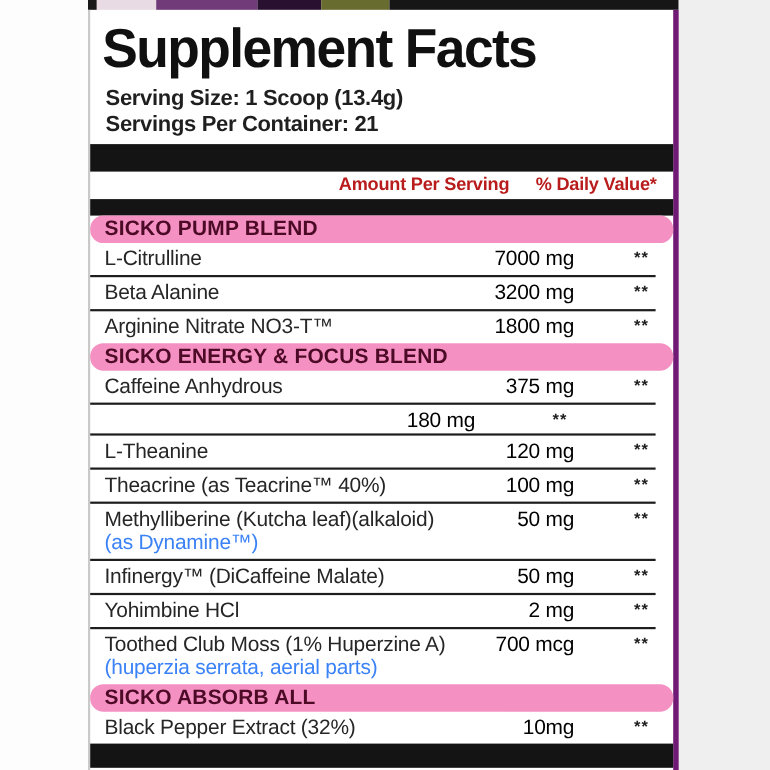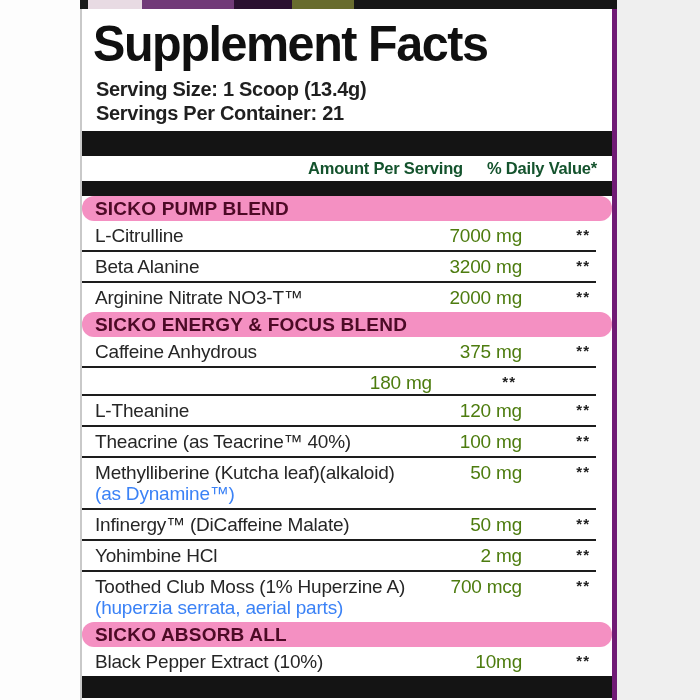--- a/index.html
+++ b/index.html
@@ -31,39 +31,39 @@
   }
   .serving { margin:7px 0 0 14px; font-size:20px; font-weight:bold;
     color:#1f1f1f; line-height:24px; letter-spacing:-0.3px; }
   .bar { background:#141414; width:100%; }
   .bar-top { height:25px; margin-top:6px; }
   .bar-mid { height:15px; }
   .bar-bottom { height:22px; }
   .colhead {
     height:25px; display:flex; justify-content:flex-end; align-items:center;
     gap:24px; padding-right:15px;
-    font-size:16.5px; font-weight:bold; color:#14532d; letter-spacing:-0.2px;
+    font-size:16.5px; font-weight:bold; color:#b91c1c; letter-spacing:-0.2px;
   }
   .blend-header {
     height:25px; display:flex; align-items:center;
     padding-left:13px; font-size:19px; font-weight:bold; letter-spacing:0.2px;border-radius:12px;
   }
   .rows { padding-right:16px; }
   .row {
     display:grid; grid-template-columns:1fr 90px 74px;
     align-items:start;
   }
   .rows .row + .row { border-top:2px solid #1d1d1d; }
   .ing {
     padding:4px 4px 4px 13px; font-size:19px; color:#262626;
     line-height:21px; min-height:28px; letter-spacing:-0.2px;
   }
   .ing .line2 { font-size:19px; color:#3b82f6; }
   .amt {
-    text-align:right; font-size:19px; color:#4d7c0f; padding-top:4px;
+    text-align:right; font-size:19px; color:#000000; padding-top:4px;
     letter-spacing:-0.2px; white-space:nowrap;
   }
   .dv {
     text-align:right; font-size:15px; font-weight:bold; color:#1f1f1f;
     padding-top:5px; padding-right:6px; letter-spacing:1px;
   }
 </style>
 </head>
 <body>
 
@@ -116,21 +116,21 @@
     </div>
     <div class="amt">3200 mg</div>
     <div class="dv">**</div>
   </div>
 
   <div class="row">
     <div class="ing">
       <div>Arginine Nitrate NO3-T™</div>
 
     </div>
-    <div class="amt">2000 mg</div>
+    <div class="amt">1800 mg</div>
     <div class="dv">**</div>
   </div>
 </div>
   </div>
 
   <div>
     <div class="blend-header" style="background: rgb(244, 144, 194); color: rgb(77, 10, 38);">SICKO ENERGY &amp; FOCUS BLEND</div>
     <div class="rows">
   <div class="row">
     <div class="ing">
@@ -200,21 +200,21 @@
     <div class="dv">**</div>
   </div>
 </div>
   </div>
 
   <div>
     <div class="blend-header" style="background: rgb(244, 144, 194); color: rgb(77, 10, 38);">SICKO ABSORB ALL</div>
     <div class="rows">
   <div class="row">
     <div class="ing">
-      <div>Black Pepper Extract (10%)</div>
+      <div>Black Pepper Extract (32%)</div>
 
     </div>
     <div class="amt">10mg</div>
     <div class="dv">**</div>
   </div>
 </div>
   </div>
 </div>
 
     <div class="bar bar-bottom"></div>

